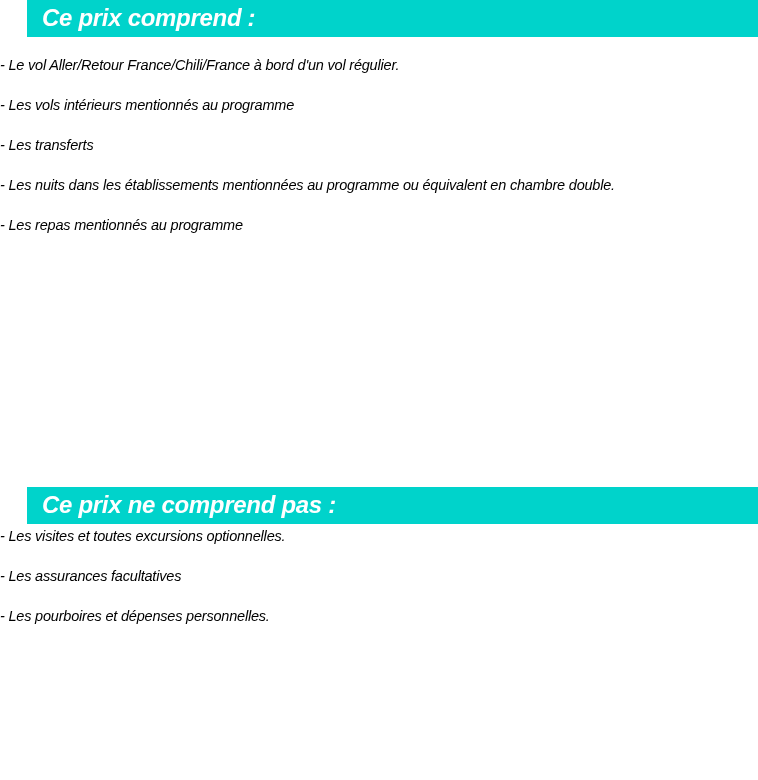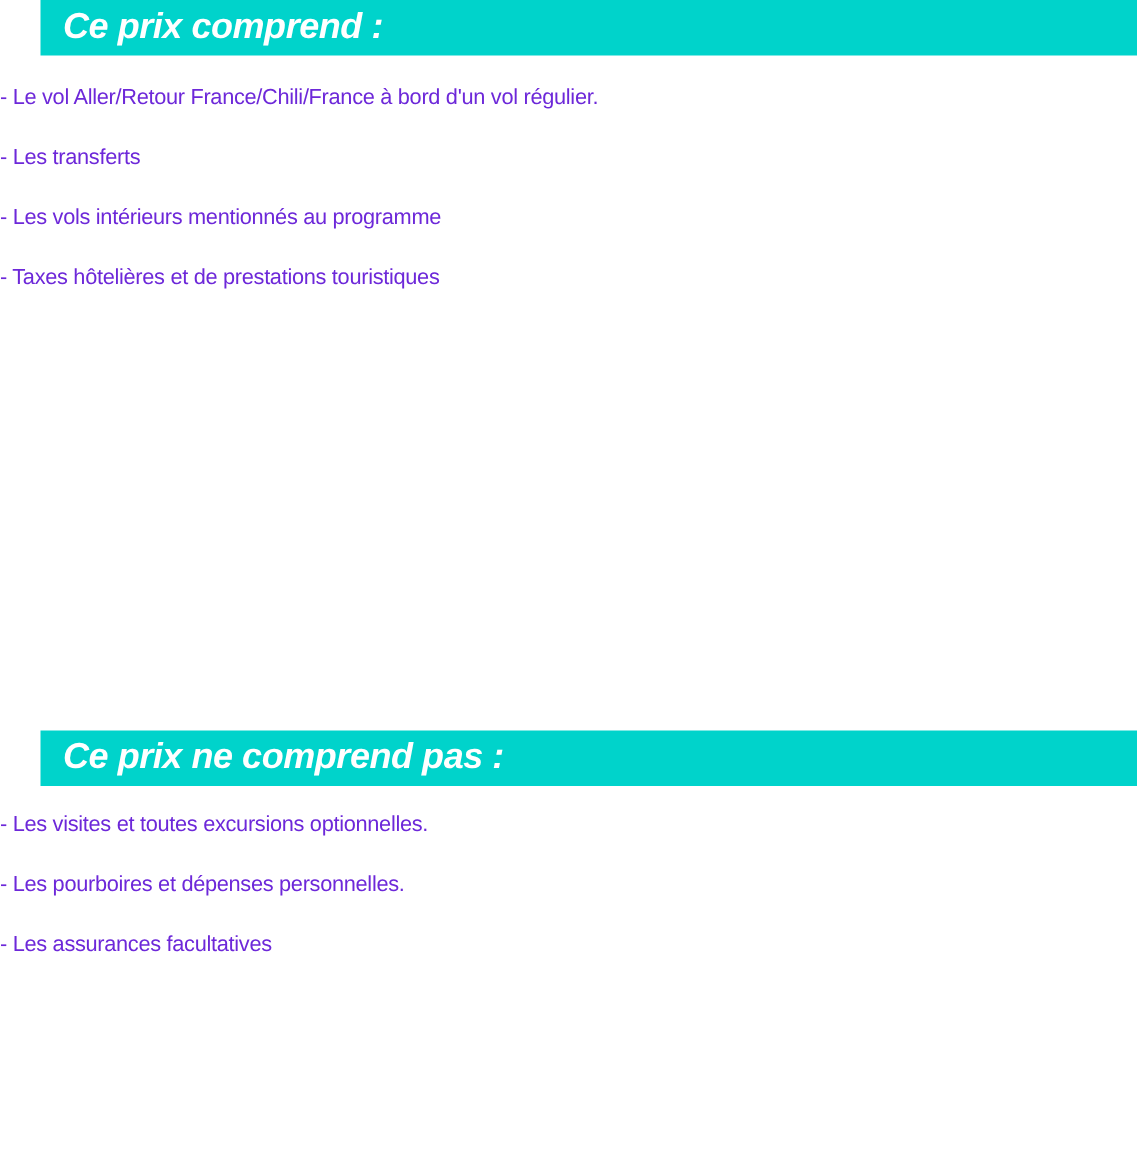--- a/index.html
+++ b/index.html
@@ -4,38 +4,39 @@
 <style>
   html, body { margin: 0; padding: 0; background: #ffffff; }
   body { width: 758px; height: 780px; position: relative; overflow: hidden;
          font-family: "Liberation Sans", "DejaVu Sans", sans-serif; }
   .banner { position: absolute; left: 0; width: 758px; height: 37px;
             background: #00d3cb; margin-left: 27px; }
   .banner h2 { margin: 0; position: absolute; left: 15px; top: 3px;
                font-size: 24px; font-style: italic; font-weight: bold;
                color: #ffffff; letter-spacing: -0.3px; line-height: 30px; }
   .list { position: absolute; left: 0; margin: 0; padding: 0; list-style: none; }
-  .list li { height: 40px; line-height: 20px; font-size: 14.5px; 
-             color: #6d28d9; white-space: nowrap; letter-spacing: -0.2px; }
+  .list li { height: 40px; line-height: 20px; font-size: 14.5px; font-style: italic;
+             color: #000000; white-space: nowrap; letter-spacing: -0.2px; }
 </style>
 </head>
 <body>
 
 <div class="banner" style="top:0;">
   <h2>Ce prix comprend :</h2>
 </div>
 
 <ul class="list" style="top:55px;">
   <li>- Le vol Aller/Retour France/Chili/France à bord d'un vol régulier.</li>
+  <li>- Les vols intérieurs mentionnés au programme</li>
   <li>- Les transferts</li>
-  <li>- Les vols intérieurs mentionnés au programme</li>
-  <li>- Taxes hôtelières et de prestations touristiques</li>
+  <li>- Les nuits dans les établissements mentionnées au programme ou équivalent en chambre double.</li>
+  <li>- Les repas mentionnés au programme</li>
 </ul>
 
 <div class="banner" style="top:487px;">
   <h2>Ce prix ne comprend pas :</h2>
 </div>
 
-<ul class="list" style="top:540px;">
+<ul class="list" style="top:526px;">
   <li>- Les visites et toutes excursions optionnelles.</li>
+  <li>- Les assurances facultatives</li>
   <li>- Les pourboires et dépenses personnelles.</li>
-  <li>- Les assurances facultatives</li>
 </ul>
 
 </body></html>

